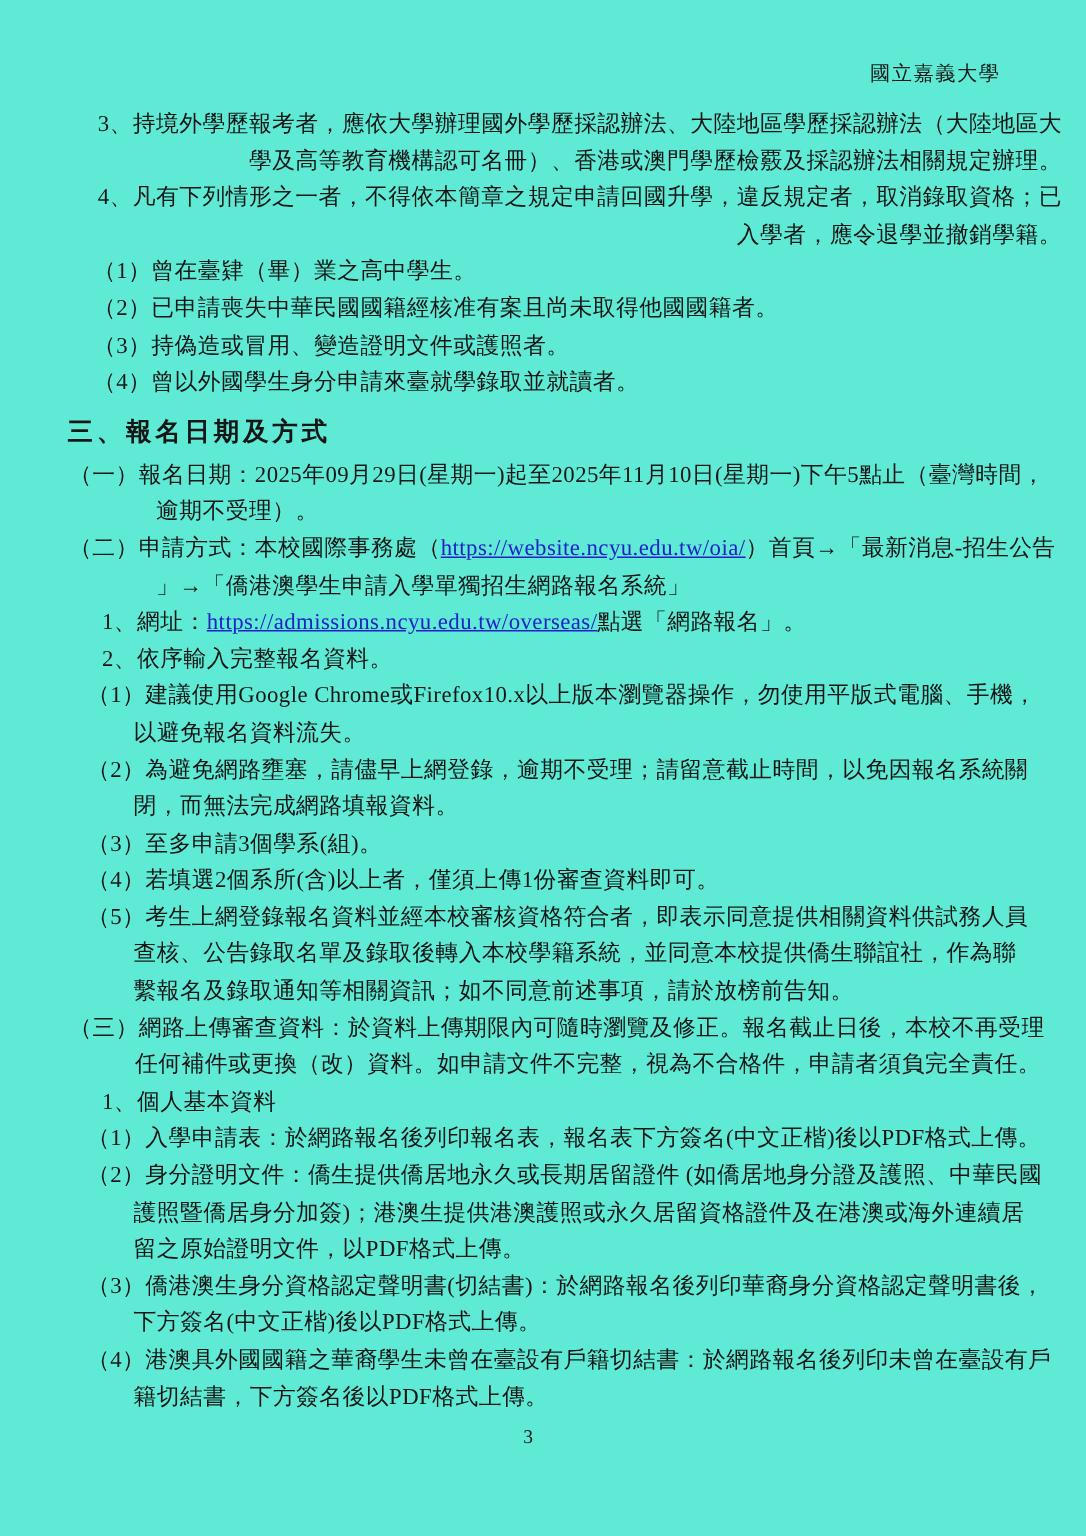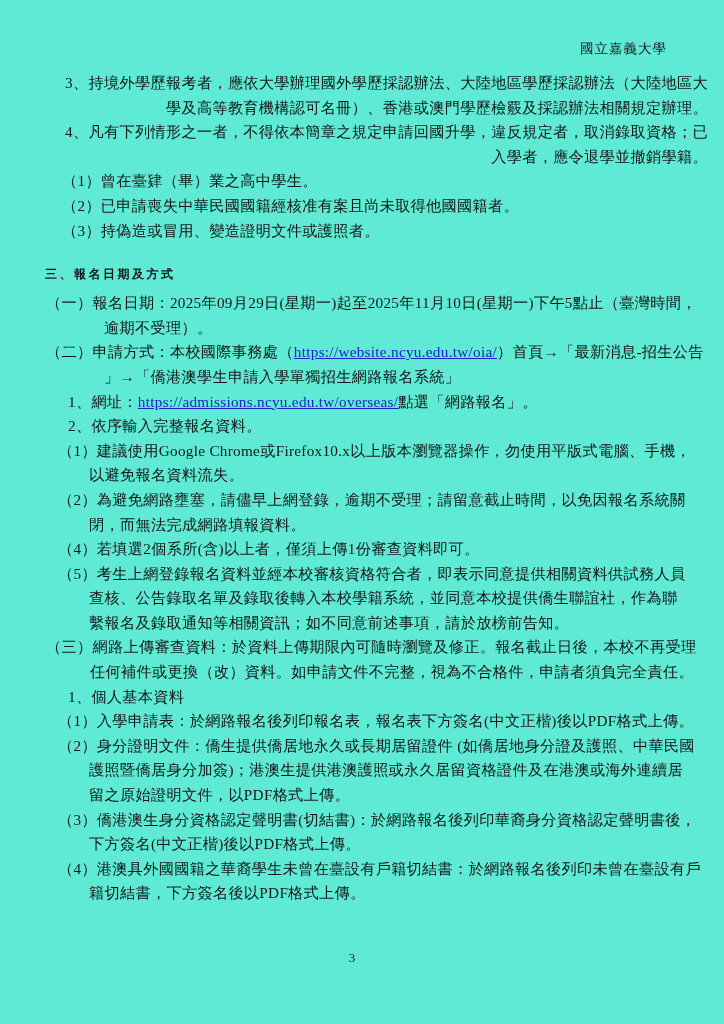--- a/index.html
+++ b/index.html
@@ -41,24 +41,24 @@
   }
   .para.num    { padding-left: 88px;  text-indent: -31px; text-align: right; }
   .para.sub1   { padding-left: 62px; }
   .para.cjk    { padding-left: 104px; text-indent: -58px; }
   .para.cjk3   { padding-left: 90px;  text-indent: -44px; }
   .para.numsub { padding-left: 68px; }
   .para.paren  { padding-left: 89px;  text-indent: -31px; }
   .para.heading {
     padding-left: 45px;
     font-weight: bold;
-    font-size: 12px;
+    font-size: 17px;
     line-height: 26px;
     letter-spacing: 2.5px;
-    margin-top: 18px;
+    margin-top: 7px;
     margin-bottom: 4px;
   }
   .doc-link {
     text-decoration: underline;
     cursor: pointer;
     margin-top: 32px;
   }
   .page-footer {
     position: absolute;
     top: 950px;
@@ -75,27 +75,29 @@
 <div class="page">
   <div class="page-header">
     <span>國立嘉義大學</span>
   </div>
   <div class="doc-body">
       <div class="para num">3、持境外學歷報考者，應依大學辦理國外學歷採認辦法、大陸地區學歷採認辦法（大陸地區大<br>學及高等教育機構認可名冊）、香港或澳門學歷檢覈及採認辦法相關規定辦理。</div>
       <div class="para num">4、凡有下列情形之一者，不得依本簡章之規定申請回國升學，違反規定者，取消錄取資格；已<br>入學者，應令退學並撤銷學籍。</div>
       <div class="para sub1">（1）曾在臺肄（畢）業之高中學生。</div>
       <div class="para sub1">（2）已申請喪失中華民國國籍經核准有案且尚未取得他國國籍者。</div>
       <div class="para sub1">（3）持偽造或冒用、變造證明文件或護照者。</div>
+      <div class="para sub1">（4）曾以外國學生身分申請來臺就學錄取並就讀者。</div>
       <div class="para heading">三、報名日期及方式</div>
       <div class="para cjk">（一）報名日期：2025年09月29日(星期一)起至2025年11月10日(星期一)下午5點止（臺灣時間，<br>逾期不受理）。</div>
       <div class="para cjk">（二）申請方式：本校國際事務處（<a href="#" class="doc-link" style="color: rgb(33, 33, 200);">https://website.ncyu.edu.tw/oia/</a>）首頁→「最新消息-招生公告<br>」→「僑港澳學生申請入學單獨招生網路報名系統」</div>
       <div class="para numsub">1、網址：<a href="#" class="doc-link" style="color: rgb(33, 33, 200);">https://admissions.ncyu.edu.tw/overseas/</a>點選「網路報名」。</div>
       <div class="para numsub">2、依序輸入完整報名資料。</div>
       <div class="para paren">（1）建議使用Google Chrome或Firefox10.x以上版本瀏覽器操作，勿使用平版式電腦、手機，<br>以避免報名資料流失。</div>
       <div class="para paren">（2）為避免網路壅塞，請儘早上網登錄，逾期不受理；請留意截止時間，以免因報名系統關<br>閉，而無法完成網路填報資料。</div>
+      <div class="para paren">（3）至多申請3個學系(組)。</div>
       <div class="para paren">（4）若填選2個系所(含)以上者，僅須上傳1份審查資料即可。</div>
       <div class="para paren">（5）考生上網登錄報名資料並經本校審核資格符合者，即表示同意提供相關資料供試務人員<br>查核、公告錄取名單及錄取後轉入本校學籍系統，並同意本校提供僑生聯誼社，作為聯<br>繫報名及錄取通知等相關資訊；如不同意前述事項，請於放榜前告知。</div>
       <div class="para cjk3">（三）網路上傳審查資料：於資料上傳期限內可隨時瀏覽及修正。報名截止日後，本校不再受理<br>任何補件或更換（改）資料。如申請文件不完整，視為不合格件，申請者須負完全責任。</div>
       <div class="para numsub">1、個人基本資料</div>
       <div class="para paren">（1）入學申請表：於網路報名後列印報名表，報名表下方簽名(中文正楷)後以PDF格式上傳。</div>
       <div class="para paren">（2）身分證明文件：僑生提供僑居地永久或長期居留證件 (如僑居地身分證及護照、中華民國<br>護照暨僑居身分加簽)；港澳生提供港澳護照或永久居留資格證件及在港澳或海外連續居<br>留之原始證明文件，以PDF格式上傳。</div>
       <div class="para paren">（3）僑港澳生身分資格認定聲明書(切結書)：於網路報名後列印華裔身分資格認定聲明書後，<br>下方簽名(中文正楷)後以PDF格式上傳。</div>
       <div class="para paren">（4）港澳具外國國籍之華裔學生未曾在臺設有戶籍切結書：於網路報名後列印未曾在臺設有戶<br>籍切結書，下方簽名後以PDF格式上傳。</div>
     </div>
   <div class="page-footer">

